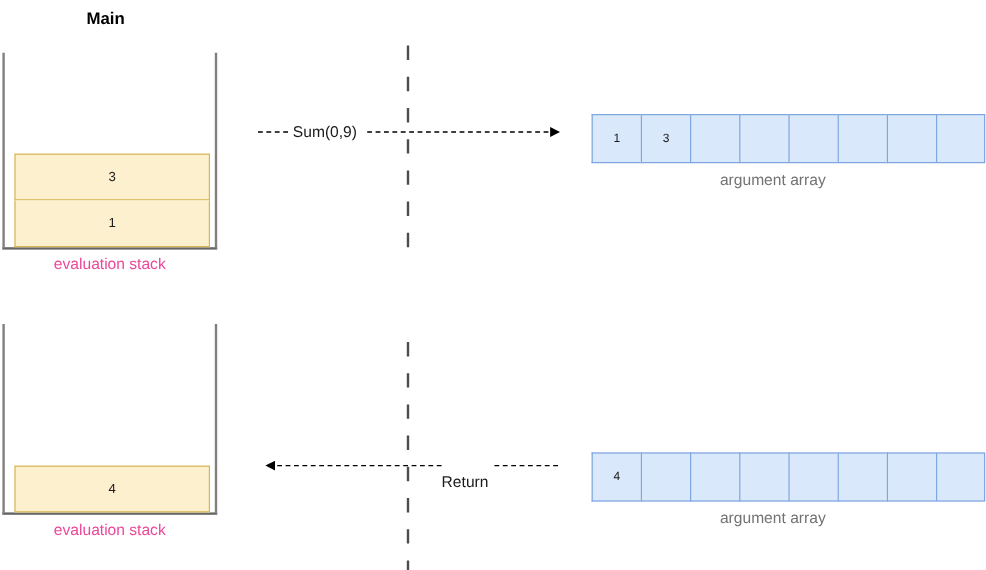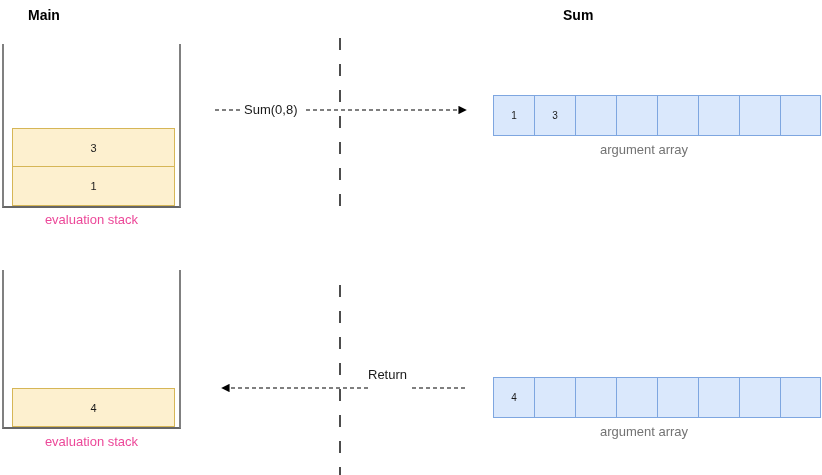--- a/index.html
+++ b/index.html
@@ -21,21 +21,21 @@
     width: 822px;
     height: 475px;
   }
 
   
   .col-header {
     position: absolute;
     font-size: 14px;
     font-weight: bold;
     color: #000000;
-    text-align: left;
+    text-align: center;
     white-space: nowrap;
   }
   #header-main  { left: 28px;  top: 7px;  width: 120px; }
   #header-sum   { left: 563px; top: 7px;  width: 120px; }
 
   
   .stack {
     position: absolute;
     width: 179px;
     border-left: 2px solid #808080;
@@ -128,30 +128,29 @@
   .msg-label {
     position: absolute;
     font-size: 13px;
     color: #1a1a1a;
     background: #ffffff;
     padding: 0 2px;
     white-space: nowrap;
     text-align: center;
   }
   #msg-call   { left: 242px; top: 102px; }
-  #msg-return { left: 366px; top: 367px; }
+  #msg-return { left: 366px; top: 394px; }
 </style>
 </head>
 <body>
 
 <div class="canvas">
 
   <div class="col-header" id="header-main">Main</div>
 
-  <div class="col-header" id="header-sum">Sum</div>
 
   <div class="stack" id="stack-top">
     <div class="stack-cells">
       <div class="stack-cell">3</div>
       <div class="stack-cell">1</div>
     </div>
   </div>
   <div class="stack-label" id="stack-label-top">evaluation stack</div>
 
   <div class="arg-array" id="arg-array-top">
@@ -201,17 +200,17 @@
 
     <line x1="215" y1="110" x2="244" y2="110" stroke="#000000" stroke-width="1.2" stroke-dasharray="4 3"></line>
 
     <line x1="306" y1="110" x2="466" y2="110" stroke="#000000" stroke-width="1.2" stroke-dasharray="4 3" marker-end="url(#arrow-right)"></line>
 
     <line x1="368" y1="388" x2="222" y2="388" stroke="#000000" stroke-width="1.2" stroke-dasharray="4 3" marker-end="url(#arrow-left)"></line>
 
     <line x1="412" y1="388" x2="468" y2="388" stroke="#000000" stroke-width="1.2" stroke-dasharray="4 3"></line>
   </svg>
 
-  <div class="msg-label" id="msg-call">Sum(0,8)</div>
+  <div class="msg-label" id="msg-call">Sum(0,9)</div>
 
   <div class="msg-label" id="msg-return">Return</div>
 
 </div>
 
 </body></html>

